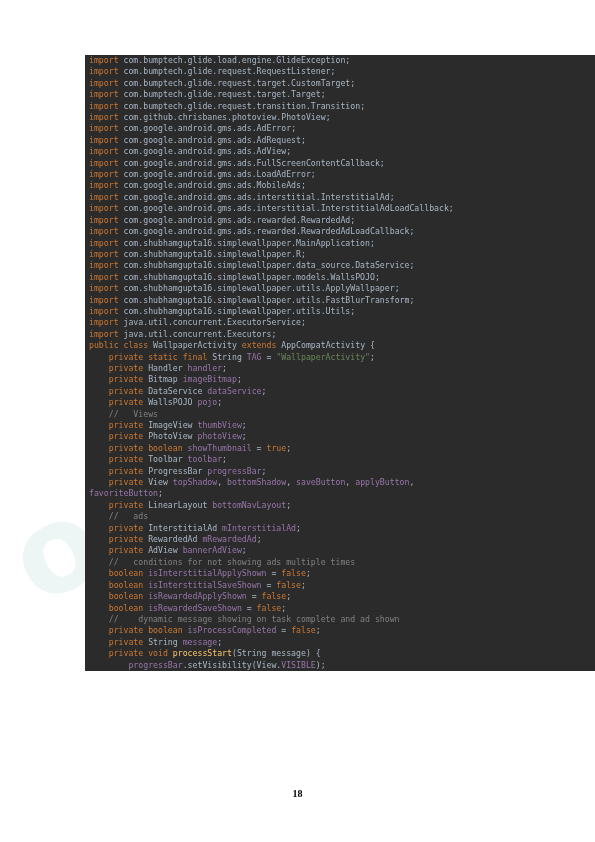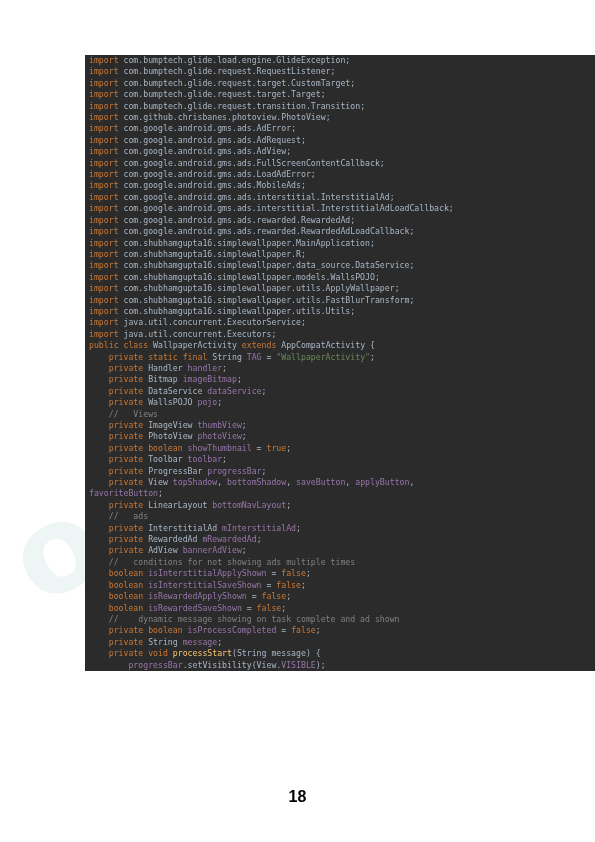--- a/index.html
+++ b/index.html
@@ -43,22 +43,22 @@
   .fld{color:#9876aa}
   .fn{color:#ffc66d}
   .cmt{color:#808080}
   .const{color:#9876aa;}
   .bool{color:#cc7832}
   .pagenum{
     position:absolute;
     left:0;right:0;
     top:788px;
     text-align:center;
-    font-size:16px;
-    font-family:Liberation Sans, sans-serif;
+    font-size:10px;
+    font-family:Liberation Serif, serif;
     font-weight:700;
     color:#000;
   }
 </style>
 </head>
 <body>
 
 <div class="watermark">oefen.uz</div>
 
 <div class="codeblock" id="codeblock"><span class="ln"><span class="kw">import </span><span class="pkg">com.bumptech.glide.load.engine.GlideException</span>;</span><span class="ln"><span class="kw">import </span><span class="pkg">com.bumptech.glide.request.RequestListener</span>;</span><span class="ln"><span class="kw">import </span><span class="pkg">com.bumptech.glide.request.target.CustomTarget</span>;</span><span class="ln"><span class="kw">import </span><span class="pkg">com.bumptech.glide.request.target.Target</span>;</span><span class="ln"><span class="kw">import </span><span class="pkg">com.bumptech.glide.request.transition.Transition</span>;</span><span class="ln"><span class="kw">import </span><span class="pkg">com.github.chrisbanes.photoview.PhotoView</span>;</span><span class="ln"><span class="kw">import </span><span class="pkg">com.google.android.gms.ads.AdError</span>;</span><span class="ln"><span class="kw">import </span><span class="pkg">com.google.android.gms.ads.AdRequest</span>;</span><span class="ln"><span class="kw">import </span><span class="pkg">com.google.android.gms.ads.AdView</span>;</span><span class="ln"><span class="kw">import </span><span class="pkg">com.google.android.gms.ads.FullScreenContentCallback</span>;</span><span class="ln"><span class="kw">import </span><span class="pkg">com.google.android.gms.ads.LoadAdError</span>;</span><span class="ln"><span class="kw">import </span><span class="pkg">com.google.android.gms.ads.MobileAds</span>;</span><span class="ln"><span class="kw">import </span><span class="pkg">com.google.android.gms.ads.interstitial.InterstitialAd</span>;</span><span class="ln"><span class="kw">import </span><span class="pkg">com.google.android.gms.ads.interstitial.InterstitialAdLoadCallback</span>;</span><span class="ln"><span class="kw">import </span><span class="pkg">com.google.android.gms.ads.rewarded.RewardedAd</span>;</span><span class="ln"><span class="kw">import </span><span class="pkg">com.google.android.gms.ads.rewarded.RewardedAdLoadCallback</span>;</span><span class="ln"><span class="kw">import </span><span class="pkg">com.shubhamgupta16.simplewallpaper.MainApplication</span>;</span><span class="ln"><span class="kw">import </span><span class="pkg">com.shubhamgupta16.simplewallpaper.R</span>;</span><span class="ln"><span class="kw">import </span><span class="pkg">com.shubhamgupta16.simplewallpaper.data_source.DataService</span>;</span><span class="ln"><span class="kw">import </span><span class="pkg">com.shubhamgupta16.simplewallpaper.models.WallsPOJO</span>;</span><span class="ln"><span class="kw">import </span><span class="pkg">com.shubhamgupta16.simplewallpaper.utils.ApplyWallpaper</span>;</span><span class="ln"><span class="kw">import </span><span class="pkg">com.shubhamgupta16.simplewallpaper.utils.FastBlurTransform</span>;</span><span class="ln"><span class="kw">import </span><span class="pkg">com.shubhamgupta16.simplewallpaper.utils.Utils</span>;</span><span class="ln"></span><span class="ln"><span class="kw">import </span><span class="pkg">java.util.concurrent.ExecutorService</span>;</span><span class="ln"><span class="kw">import </span><span class="pkg">java.util.concurrent.Executors</span>;</span><span class="ln"></span><span class="ln"><span class="kw">public class </span>WallpaperActivity <span class="kw">extends </span>AppCompatActivity {</span><span class="ln"></span><span class="ln">    <span class="kw">private static final </span>String <span class="const">TAG </span>= <span class="str">"WallpaperActivity"</span>;</span><span class="ln"></span><span class="ln">    <span class="kw">private </span>Handler <span class="fld">handler</span>;</span><span class="ln">    <span class="kw">private </span>Bitmap <span class="fld">imageBitmap</span>;</span><span class="ln">    <span class="kw">private </span>DataService <span class="fld">dataService</span>;</span><span class="ln">    <span class="kw">private </span>WallsPOJO <span class="fld">pojo</span>;</span><span class="ln"></span><span class="ln">    <span class="cmt">//   Views</span></span><span class="ln">    <span class="kw">private </span>ImageView <span class="fld">thumbView</span>;</span><span class="ln">    <span class="kw">private </span>PhotoView <span class="fld">photoView</span>;</span><span class="ln">    <span class="kw">private </span><span class="kw">boolean </span><span class="fld">showThumbnail </span>= <span class="bool">true</span>;</span><span class="ln">    <span class="kw">private </span>Toolbar <span class="fld">toolbar</span>;</span><span class="ln">    <span class="kw">private </span>ProgressBar <span class="fld">progressBar</span>;</span><span class="ln">    <span class="kw">private </span>View <span class="fld">topShadow</span>, <span class="fld">bottomShadow</span>, <span class="fld">saveButton</span>, <span class="fld">applyButton</span>, </span><span class="ln"><span class="fld">favoriteButton</span>;</span><span class="ln">    <span class="kw">private </span>LinearLayout <span class="fld">bottomNavLayout</span>;</span><span class="ln"></span><span class="ln">    <span class="cmt">//   ads</span></span><span class="ln">    <span class="kw">private </span>InterstitialAd <span class="fld">mInterstitialAd</span>;</span><span class="ln">    <span class="kw">private </span>RewardedAd <span class="fld">mRewardedAd</span>;</span><span class="ln">    <span class="kw">private </span>AdView <span class="fld">bannerAdView</span>;</span><span class="ln"></span><span class="ln">    <span class="cmt">//   conditions for not showing ads multiple times</span></span><span class="ln">    <span class="kw">boolean </span><span class="fld">isInterstitialApplyShown </span>= <span class="bool">false</span>;</span><span class="ln">    <span class="kw">boolean </span><span class="fld">isInterstitialSaveShown </span>= <span class="bool">false</span>;</span><span class="ln">    <span class="kw">boolean </span><span class="fld">isRewardedApplyShown </span>= <span class="bool">false</span>;</span><span class="ln">    <span class="kw">boolean </span><span class="fld">isRewardedSaveShown </span>= <span class="bool">false</span>;</span><span class="ln"></span><span class="ln">    <span class="cmt">//    dynamic message showing on task complete and ad shown</span></span><span class="ln">    <span class="kw">private </span><span class="kw">boolean </span><span class="fld">isProcessCompleted </span>= <span class="bool">false</span>;</span><span class="ln">    <span class="kw">private </span>String <span class="fld">message</span>;</span><span class="ln"></span><span class="ln">    <span class="kw">private void </span><span class="fn">processStart</span>(String message) {</span><span class="ln">        <span class="fld">progressBar</span>.setVisibility(View.<span class="const">VISIBLE</span>);</span></div>

